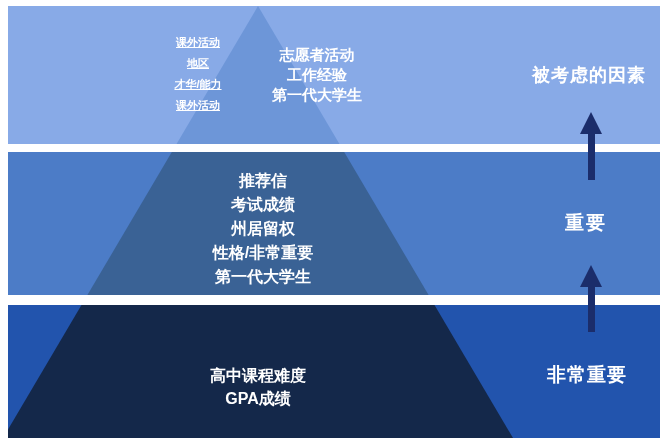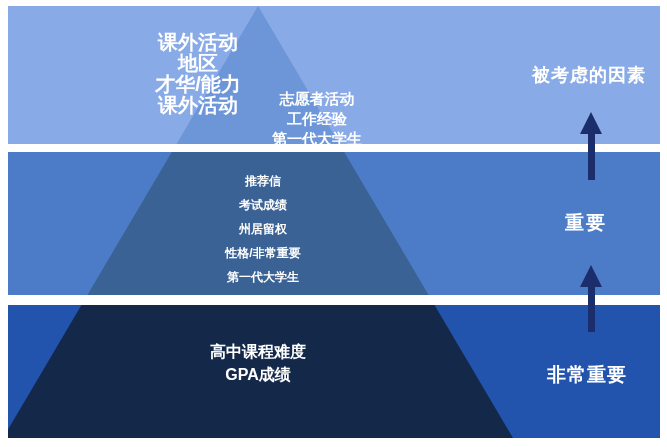--- a/index.html
+++ b/index.html
@@ -25,24 +25,24 @@
   .band-2 .pyramid-section{clip-path:polygon(250px -146px,518px 308px,-18px 308px);}
   .band-3 .pyramid-section{clip-path:polygon(250px -299px,518px 155px,-18px 155px);}
   .factor-list{
     position:absolute;
     width:170px;
     text-align:center;
     color:#ffffff;
     font-weight:bold;
     z-index:4;
   }
-  .list-1a{left:113px;top:32px;font-size:20px;line-height:21px;}
-  .list-1b{left:232px;top:45px;font-size:15px;line-height:20px;margin-top:44px;}
-  .list-2{left:178px;top:169px;font-size:12px;line-height:24px;}
-  .list-3{left:173px;top:340px;font-size:16px;line-height:23px;text-align:center;}
+  .list-1a{left:113px;top:32px;font-size:11px;line-height:21px;text-decoration:underline;}
+  .list-1b{left:232px;top:45px;font-size:15px;line-height:20px;}
+  .list-2{left:178px;top:169px;font-size:16px;line-height:24px;}
+  .list-3{left:173px;top:364px;font-size:16px;line-height:23px;text-align:center;}
   .level-label{
     position:absolute;
     width:180px;
     text-align:center;
     color:#ffffff;
     font-weight:bold;
     z-index:4;
   }
   .label-1{left:499px;top:63px;font-size:18px;letter-spacing:1px;}
   .label-2{left:496px;top:210px;font-size:19px;letter-spacing:2px;}

